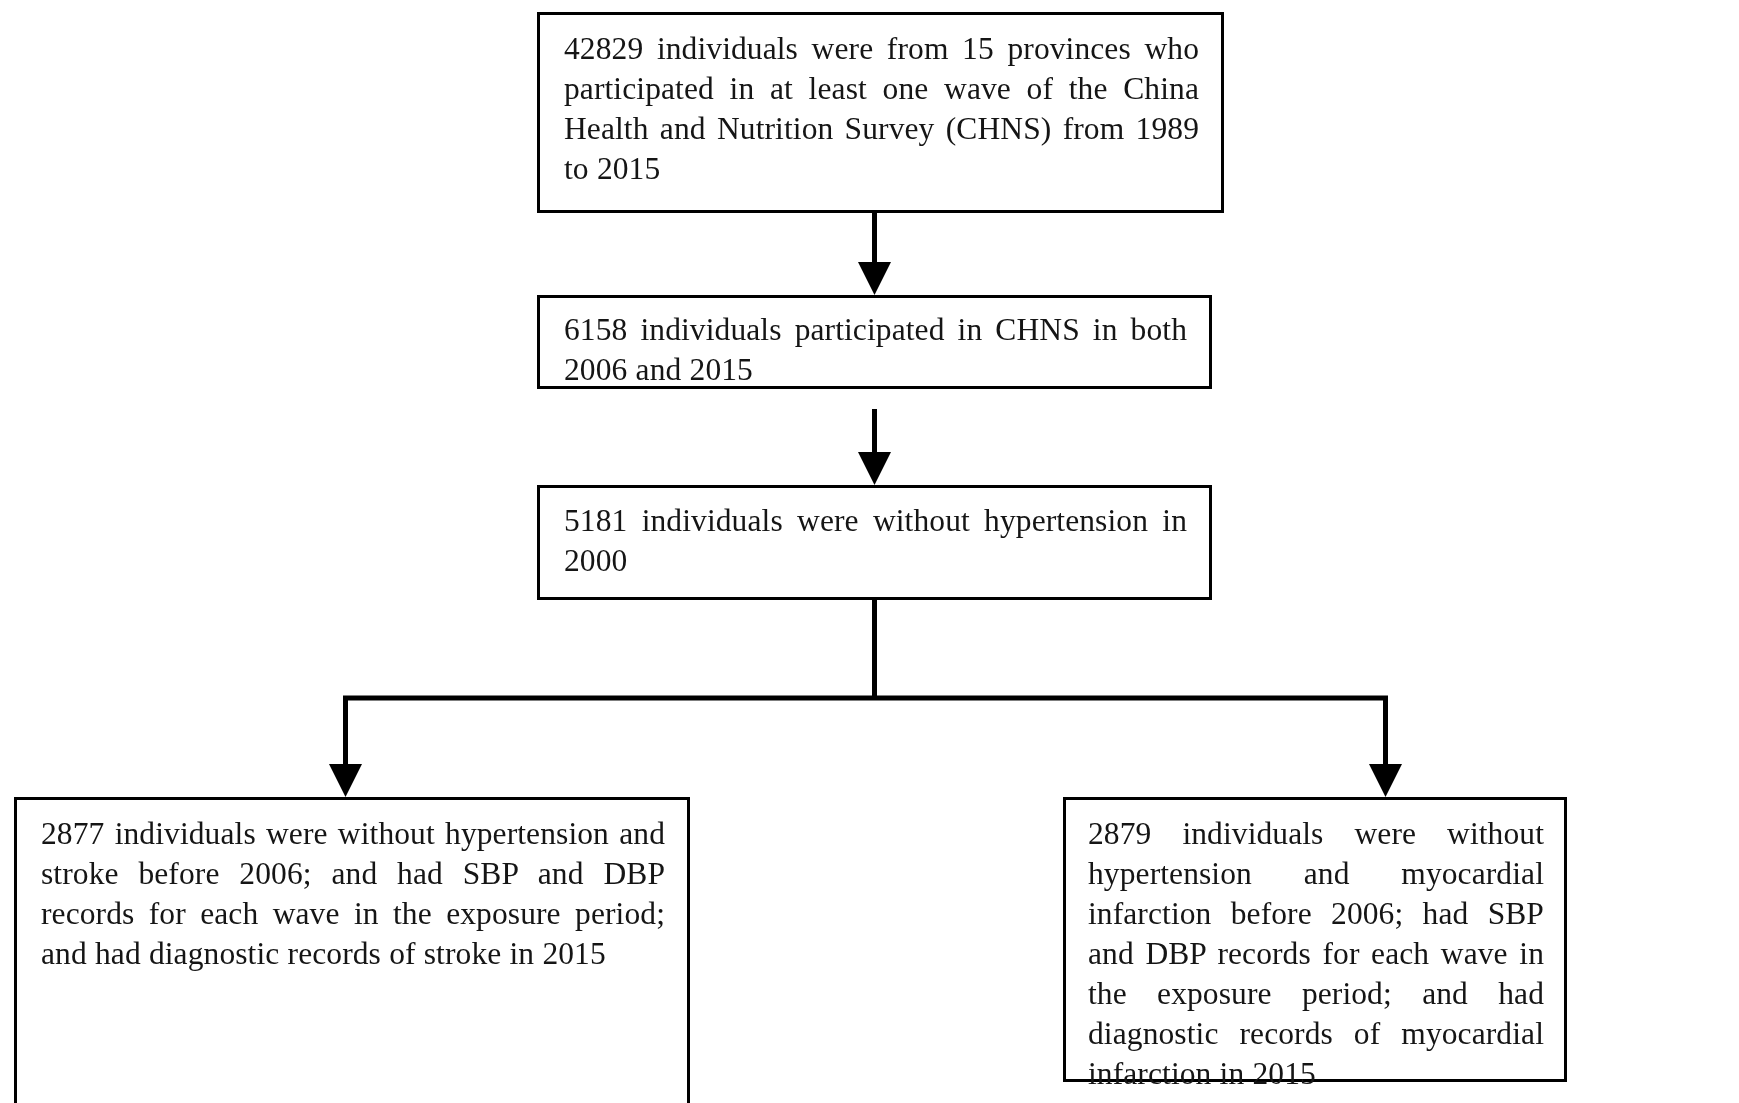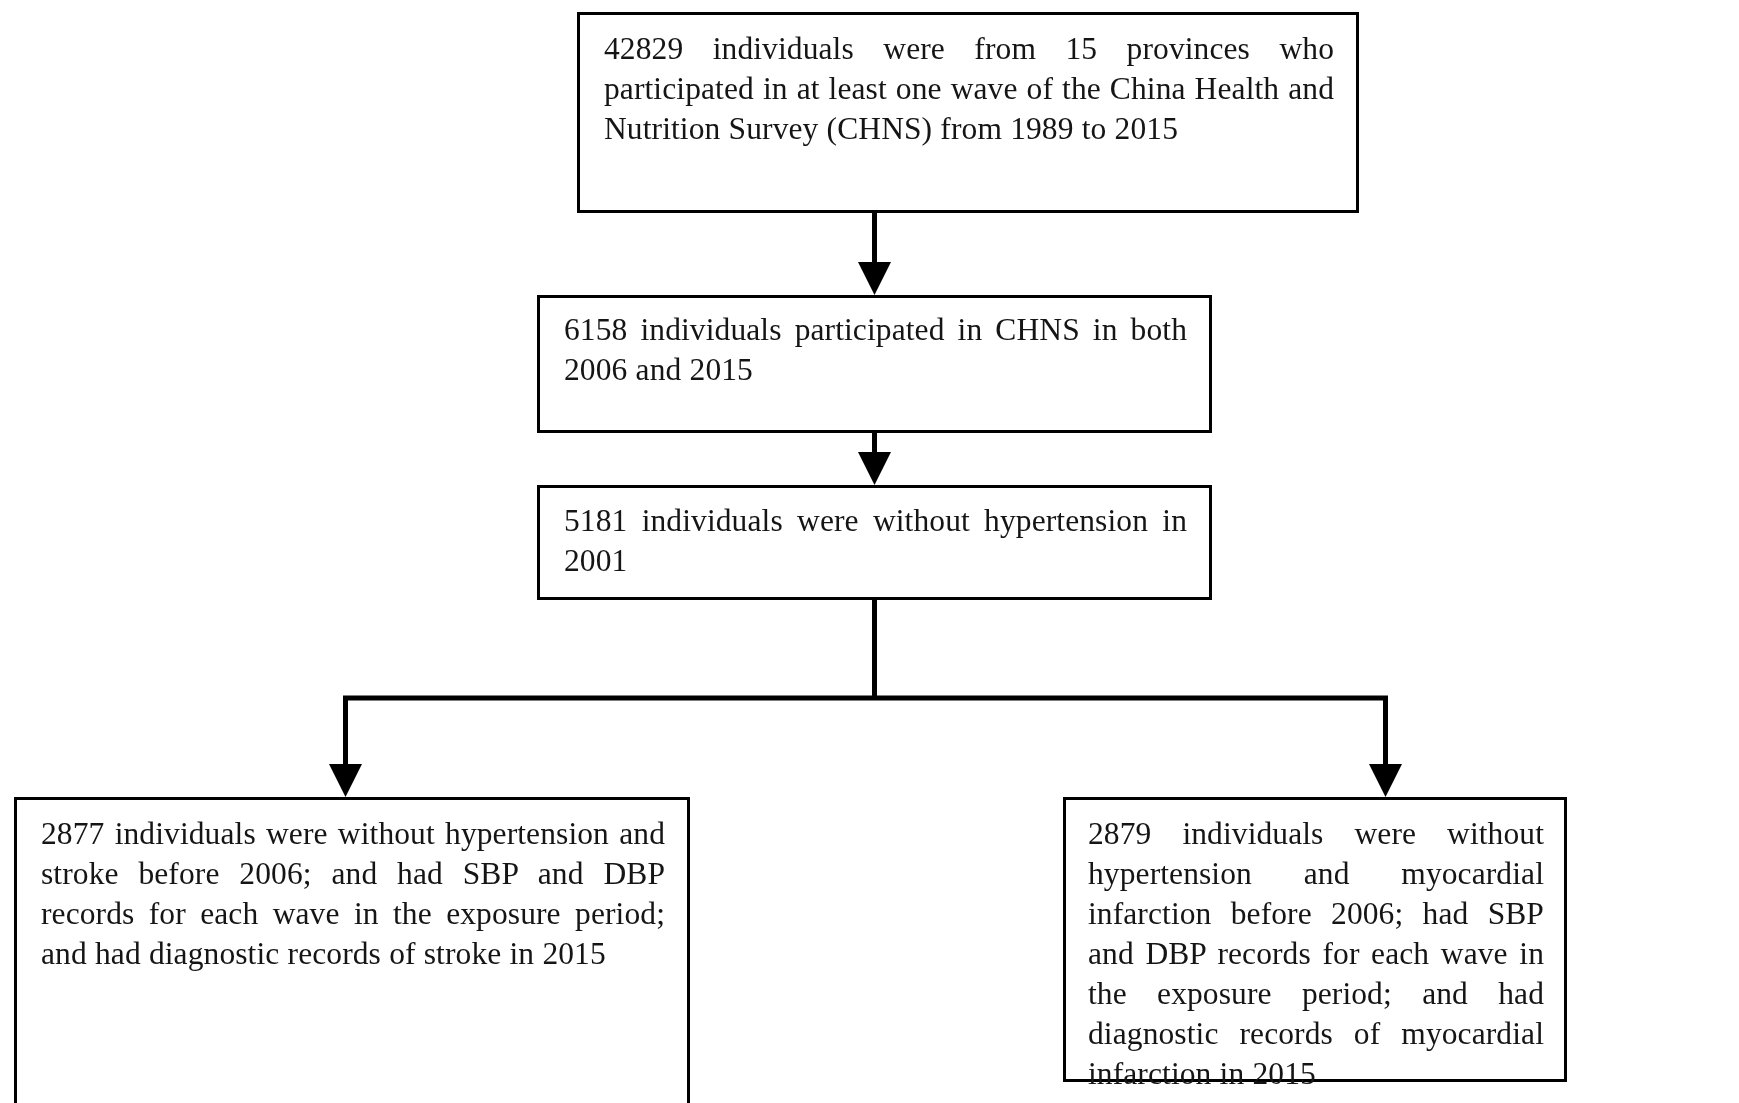--- a/index.html
+++ b/index.html
@@ -43,30 +43,29 @@
     line-height: 40px;
     letter-spacing: 0.1px;
     word-spacing: 0.2px;
     color: #151515;
   }
 
   
   #box-total-participants {
     left: 537px;
     top: 12px;
-    width: 782px;
+    width: 687px;
     height: 201px;
     padding: 14px 22px 10px 24px;
-    margin-left: 40px;
   }
   #box-both-waves {
     left: 537px;
     top: 295px;
     width: 675px;
-    height: 138px;
+    height: 94px;
     padding: 12px 22px 10px 24px;
   }
   #box-without-hypertension {
     left: 537px;
     top: 485px;
     width: 675px;
     height: 115px;
     padding: 13px 22px 10px 24px;
   }
 
@@ -115,21 +114,21 @@
 
   <div class="flow-box" id="box-total-participants">
     <span class="flow-box-text">42829 individuals were from 15 provinces who participated in at least one wave of the China Health and Nutrition Survey (CHNS) from 1989 to 2015</span>
   </div>
 
   <div class="flow-box" id="box-both-waves">
     <span class="flow-box-text">6158 individuals participated in CHNS in both 2006 and 2015</span>
   </div>
 
   <div class="flow-box" id="box-without-hypertension">
-    <span class="flow-box-text">5181 individuals were without hypertension in 2001</span>
+    <span class="flow-box-text">5181 individuals were without hypertension in 2000</span>
   </div>
 
   <div class="flow-box" id="box-stroke-cohort">
     <span class="flow-box-text">2877 individuals were without hypertension and stroke before 2006; and had SBP and DBP records for each wave in the exposure period; and had diagnostic records of stroke in 2015</span>
   </div>
 
   <div class="flow-box" id="box-mi-cohort">
     <span class="flow-box-text">2879 individuals were without hypertension and myocardial infarction before 2006; had SBP and DBP records for each wave in the exposure period; and had diagnostic records of myocardial infarction in 2015</span>
   </div>
 

